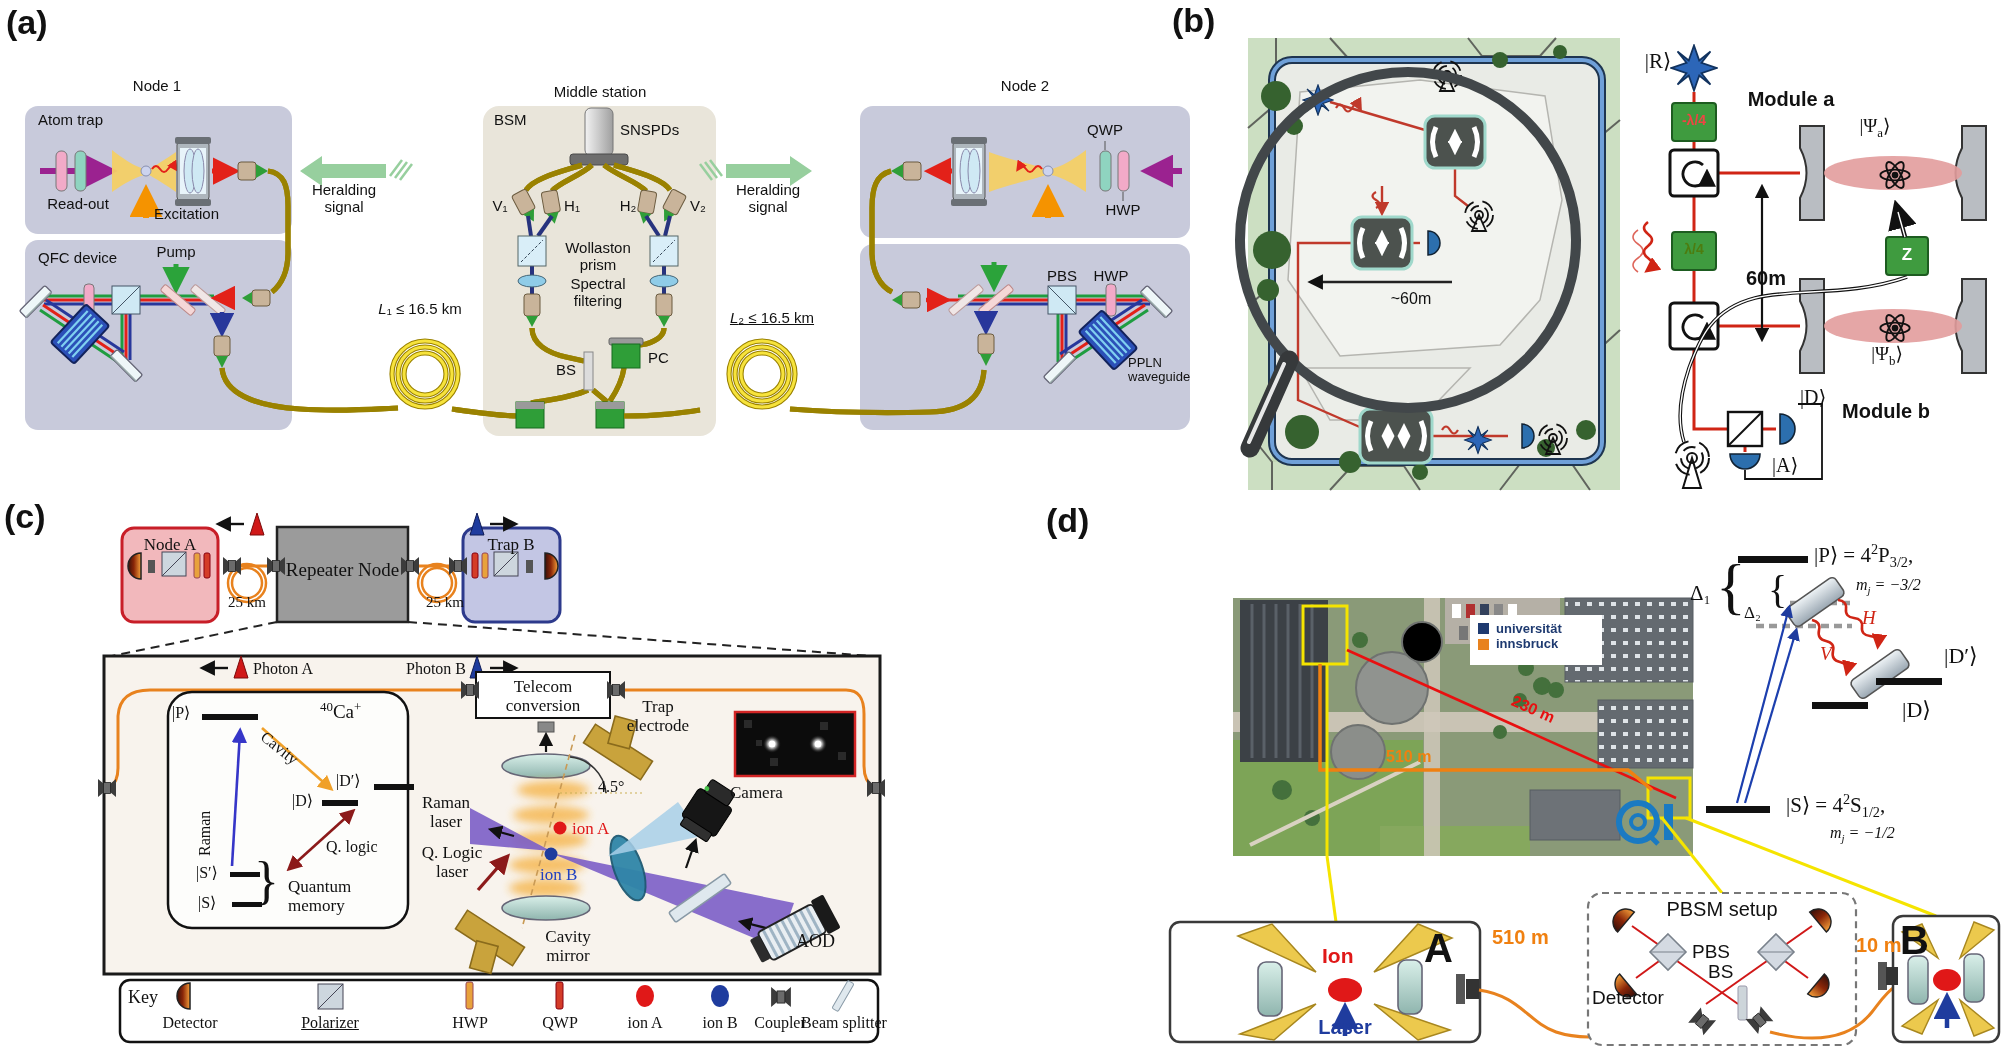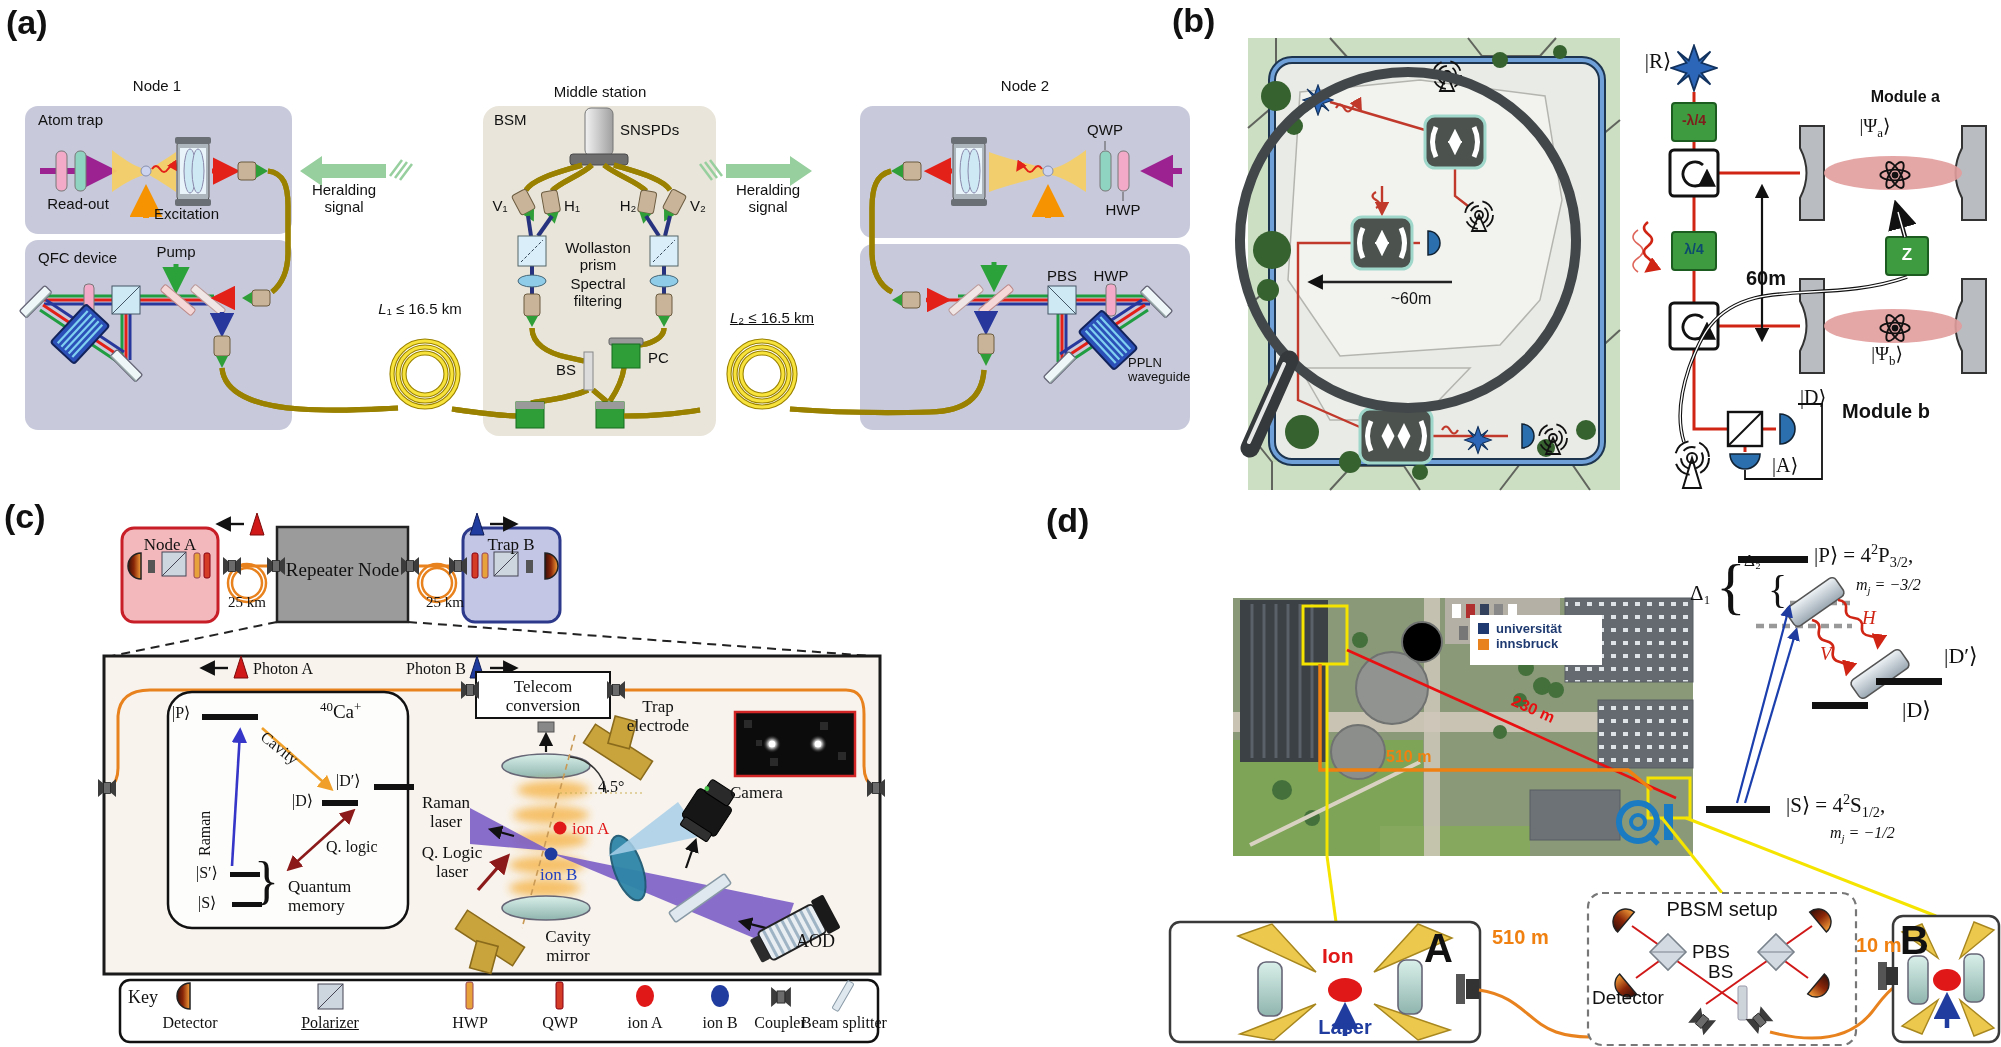--- a/index.html
+++ b/index.html
@@ -896,24 +896,24 @@
 <div class="lbl c" style="left:1040px;top:268px;width:44px;font-size:15px;">PBS</div>
 <div class="lbl c" style="left:1089px;top:268px;width:44px;font-size:15px;">HWP</div>
 <div class="lbl" style="left:1128px;top:356px;width:72px;font-size:13px;">
       <span style="display:block">PPLN</span>
       <span style="display:block">waveguide</span>
     </div>
 
 <div class="lbl pl" style="left:1172px;top:2px;">(b)</div>
 <div class="lbl c" style="left:1378px;top:290px;width:66px;font-size:16px;">~60m</div>
 <div class="lbl ser c" style="left:1634px;top:50px;width:48px;font-size:21px;">|R⟩</div>
-<div class="lbl b c" style="left:1672px;top:113px;width:44px;font-size:14px;color:#7f1d1d;">-λ/4</div>
-<div class="lbl b c" style="left:1672px;top:242px;width:44px;font-size:14px;color:#0c4a6e;">λ/4</div>
+<div class="lbl b c" style="left:1672px;top:113px;width:44px;font-size:14px;color:#ef4444;">-λ/4</div>
+<div class="lbl b c" style="left:1672px;top:242px;width:44px;font-size:14px;color:#4d7c0f;">λ/4</div>
 <div class="lbl b c" style="left:1738px;top:240px;width:56px;font-size:20px;margin-top:27px;">60m</div>
-<div class="lbl b c" style="left:1808px;top:88px;width:132px;font-size:16px;text-align:right;">Module a</div>
+<div class="lbl b c" style="left:1725px;top:88px;width:132px;font-size:20px;">Module a</div>
 <div class="lbl b c" style="left:1820px;top:400px;width:132px;font-size:20px;">Module b</div>
 <div class="lbl ser c" style="left:1840px;top:116px;width:70px;font-size:19px;"><span>|Ψ</span><sub>a</sub><span>⟩</span></div>
 <div class="lbl ser c" style="left:1852px;top:344px;width:70px;font-size:19px;"><span>|Ψ</span><sub>b</sub><span>⟩</span></div>
 <div class="lbl b c" style="left:1886px;top:246px;width:42px;font-size:17px;color:#fff;">Z</div>
 <div class="lbl ser" style="left:1800px;top:386px;font-size:20px;">|D⟩</div>
 <div class="lbl ser" style="left:1772px;top:454px;font-size:20px;">|A⟩</div>
 
 <div class="lbl pl" style="left:4px;top:498px;">(c)</div>
 <div class="lbl ser c" style="left:130px;top:536px;width:80px;font-size:17px;">Node A</div>
 <div class="lbl ser c" style="left:468px;top:536px;width:86px;font-size:17px;">Trap B</div>
@@ -971,21 +971,21 @@
 <div class="lbl ser c" style="left:746px;top:1014px;width:68px;font-size:16px;">Coupler</div>
 <div class="lbl ser c" style="left:796px;top:1014px;width:96px;font-size:16px;">Beam splitter</div>
 
 <div class="lbl pl" style="left:1046px;top:502px;">(d)</div>
 <div class="lbl b" style="left:1496px;top:622px;font-size:13px;color:#1e3a70;">universität</div>
 <div class="lbl b" style="left:1496px;top:637px;font-size:13px;color:#1e3a70;">innsbruck</div>
 <div class="lbl b" style="left:1516px;top:692px;font-size:16px;color:#e81010;transform:rotate(24deg);transform-origin:0 0;">230 m</div>
 <div class="lbl b" style="left:1386px;top:748px;font-size:16px;color:#f08010;">510 m</div>
 <div class="lbl ser" style="left:1690px;top:582px;font-size:21px;">Δ₁</div>
 <div class="lbl ser" style="left:1716px;top:552px;font-size:62px;">{</div>
-<div class="lbl ser" style="left:1744px;top:552px;font-size:17px;">Δ₂</div>
+<div class="lbl ser" style="left:1744px;top:604px;font-size:17px;">Δ₂</div>
 <div class="lbl ser" style="left:1768px;top:568px;font-size:40px;">{</div>
 <div class="lbl ser" style="left:1814px;top:542px;font-size:21px;text-align:center;"><span>|P⟩ = 4</span><sup>2</sup><span>P</span><sub>3/2</sub><span>,</span></div>
 <div class="lbl ser it" style="left:1856px;top:576px;font-size:16px;"><span>m</span><sub>j</sub><span> = −3/2</span></div>
 <div class="lbl ser it" style="left:1862px;top:608px;font-size:19px;color:#d02515;">H</div>
 <div class="lbl ser it" style="left:1820px;top:644px;font-size:19px;color:#d02515;">V</div>
 <div class="lbl ser" style="left:1944px;top:644px;font-size:22px;">|D′⟩</div>
 <div class="lbl ser" style="left:1902px;top:698px;font-size:22px;">|D⟩</div>
 <div class="lbl ser" style="left:1786px;top:792px;font-size:21px;"><span>|S⟩ = 4</span><sup>2</sup><span>S</span><sub>1/2</sub><span>,</span></div>
 <div class="lbl ser it" style="left:1830px;top:824px;font-size:16px;text-align:center;"><span>m</span><sub>j</sub><span> = −1/2</span></div>
 <div class="lbl b" style="left:1424px;top:926px;font-size:40px;">A</div>

